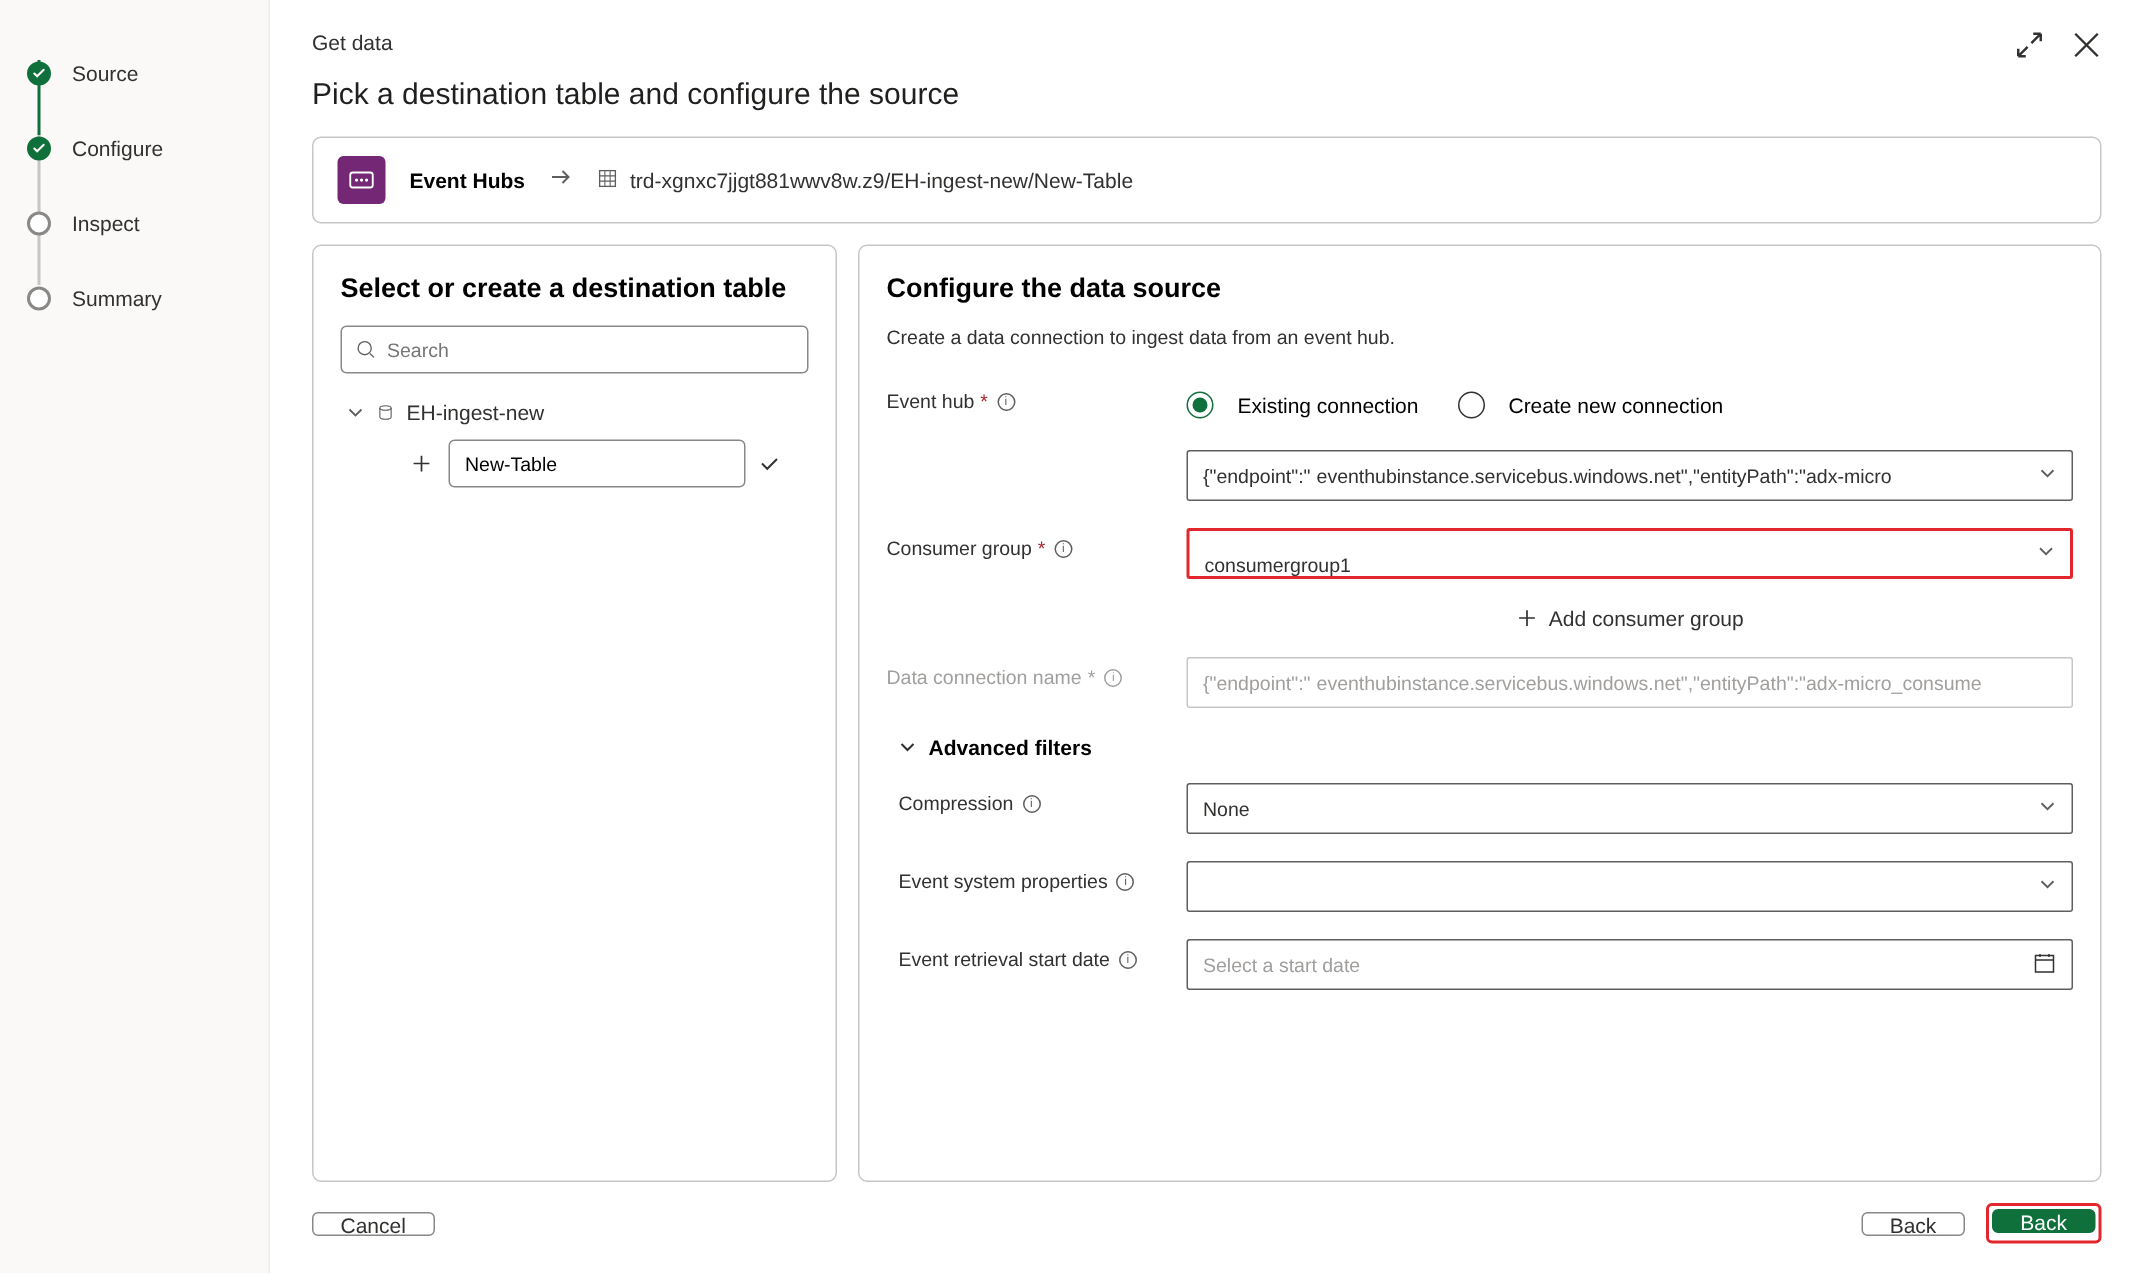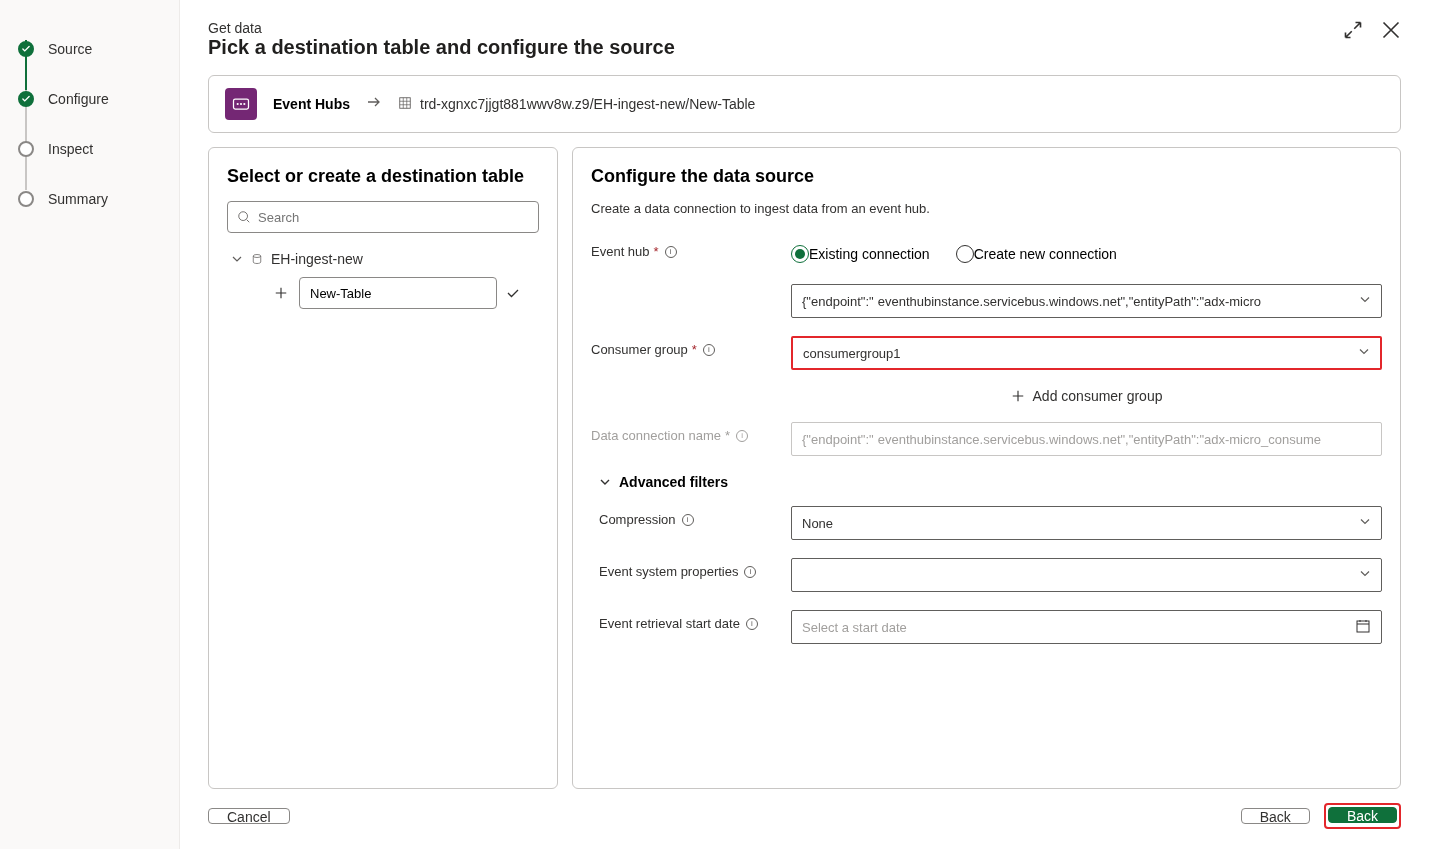--- a/index.html
+++ b/index.html
@@ -9,21 +9,21 @@
   .step-circle { width: 16px; height: 16px; border-radius: 50%; border: 2px solid #8a8886; background: #fff; margin-right: 14px; z-index: 2; flex-shrink: 0; }
   .step.done .step-circle { background: #0f703b; border-color: #0f703b; display:flex; align-items:center; justify-content:center; }
   .step.done .step-circle svg { width: 10px; height: 10px; display:block; }
   .step-label { font-size: 14px; color: #323130; }
   .step-line { position: absolute; left: 7px; top: 16px; width: 2px; height: 50px; background: #c8c6c4; z-index: 1; }
   .step.done .step-line { background: #0f703b; }
   .main { flex: 1; padding: 20px 28px 0 28px; display: flex; flex-direction: column; }
   .header-row { display: flex; align-items: flex-start; justify-content: space-between; }
   .header-left {}
   .pretitle { font-size: 14px; color: #323130; }
-  .title { font-size: 20px; font-weight: 700; color: #201f1e; margin-top: 0; }
+  .title { font-size: 20px; font-weight: 400; color: #201f1e; margin-top: 16px; }
   .header-icons { display: flex; gap: 18px; }
   .header-icons .ibtn { width: 20px; height: 20px; color: #323130; cursor: pointer; }
   .breadcrumb-box { border: 1px solid #c8c6c4; border-radius: 6px; padding: 12px 16px; margin-top: 16px; display: flex; align-items: center; gap: 16px; }
   .eh-icon { width: 32px; height: 32px; background: #742774; border-radius: 4px; display:flex; align-items:center; justify-content:center; color:#fff; }
   .eh-icon svg { width: 20px; height: 20px; }
   .bc-label { font-weight: 600; font-size: 14px; }
   .bc-arrow { color: #605e5c; }
   .bc-dest { display: flex; align-items: center; gap: 8px; font-size: 14px; color: #323130; }
   .panels { display: flex; gap: 14px; margin-top: 14px; flex: 1; min-height: 0; }
   .panel { border: 1px solid #c8c6c4; border-radius: 6px; padding: 18px; }
@@ -42,29 +42,29 @@
   .table-input { width: 198px; height: 32px; border: 1px solid #8a8886; border-radius: 4px; padding: 0 10px; font-size: 13px; }
   .check-mark { color: #323130; display:flex; align-items:center; }
   .check-mark svg { width: 16px; height: 16px; }
   .form-row { display: flex; align-items: flex-start; margin-bottom: 18px; }
   .form-label { width: 200px; font-size: 13px; color: #323130; display:flex; align-items:center; gap:4px; padding-top: 6px; flex-shrink: 0; }
   .form-label.muted { color:#a19f9d; }
   .req { color:#a4262c; }
   .info-ic { width: 12px; height: 12px; border: 1px solid #605e5c; border-radius: 50%; font-size: 8px; display:inline-flex; align-items:center; justify-content:center; color:#605e5c; margin-left:2px; }
   .form-control { flex: 1; }
   .radio-row { display: flex; gap: 26px; align-items: center; height: 32px; }
-  .radio-item { display: flex; align-items: center; gap: 0; font-size: 14px; cursor:pointer; }
+  .radio-item { display: flex; align-items: center; gap: 16px; font-size: 14px; cursor:pointer; }
   .radio { width: 18px; height: 18px; border-radius: 50%; border: 1px solid #323130; display:flex; align-items:center; justify-content:center; }
   .radio.sel { border-color: #0f703b; }
   .radio.sel::after { content:''; width:10px; height:10px; border-radius:50%; background:#0f703b; }
   .select-box, .text-box { width: 100%; height: 34px; border: 1px solid #605e5c; border-radius: 2px; padding: 0 30px 0 10px; font-size: 13px; color:#323130; background:#fff; display:flex; align-items:center; position:relative; cursor:pointer; }
   .text-box.readonly { color:#a19f9d; background:#fff; cursor:default; }
   .select-box .chev, .text-box .chev { position:absolute; right:10px; top:50%; transform:translateY(-50%); }
   .select-box .chev svg, .cal-ic svg { width:12px; height:12px; color:#605e5c; }
-  .highlight-red { border: 2px solid #e3262b !important; }
+  .highlight-red { border: 2px solid #e3262b !important; align-items: flex-end; }
   .conn-input { display:flex; align-items:center; gap:4px; }
   .conn-input .prefix { color:#323130; }
   .conn-input .rest { color:#323130; white-space:nowrap; overflow:hidden; text-overflow:clip; }
   .add-group-row { display:flex; justify-content:center; align-items:center; gap:8px; margin: 4px 0 18px 200px; color:#323130; font-size:14px; cursor:pointer; }
   .add-group-row svg { width:14px; height:14px; }
   .section-toggle { display:flex; align-items:center; gap:8px; font-weight:600; font-size:14px; margin: 8px 0 16px 8px; cursor:pointer; }
   .section-toggle svg { width:12px; height:12px; }
   .date-box { width:100%; height:34px; border:1px solid #605e5c; border-radius:2px; padding:0 10px; display:flex; align-items:center; justify-content:space-between; color:#a19f9d; font-size:13px; cursor:pointer; }
   .cal-ic svg { width:16px; height:16px; color:#323130; }
   .footer { display:flex; justify-content:space-between; align-items:center; padding: 14px 0 20px 0; }

